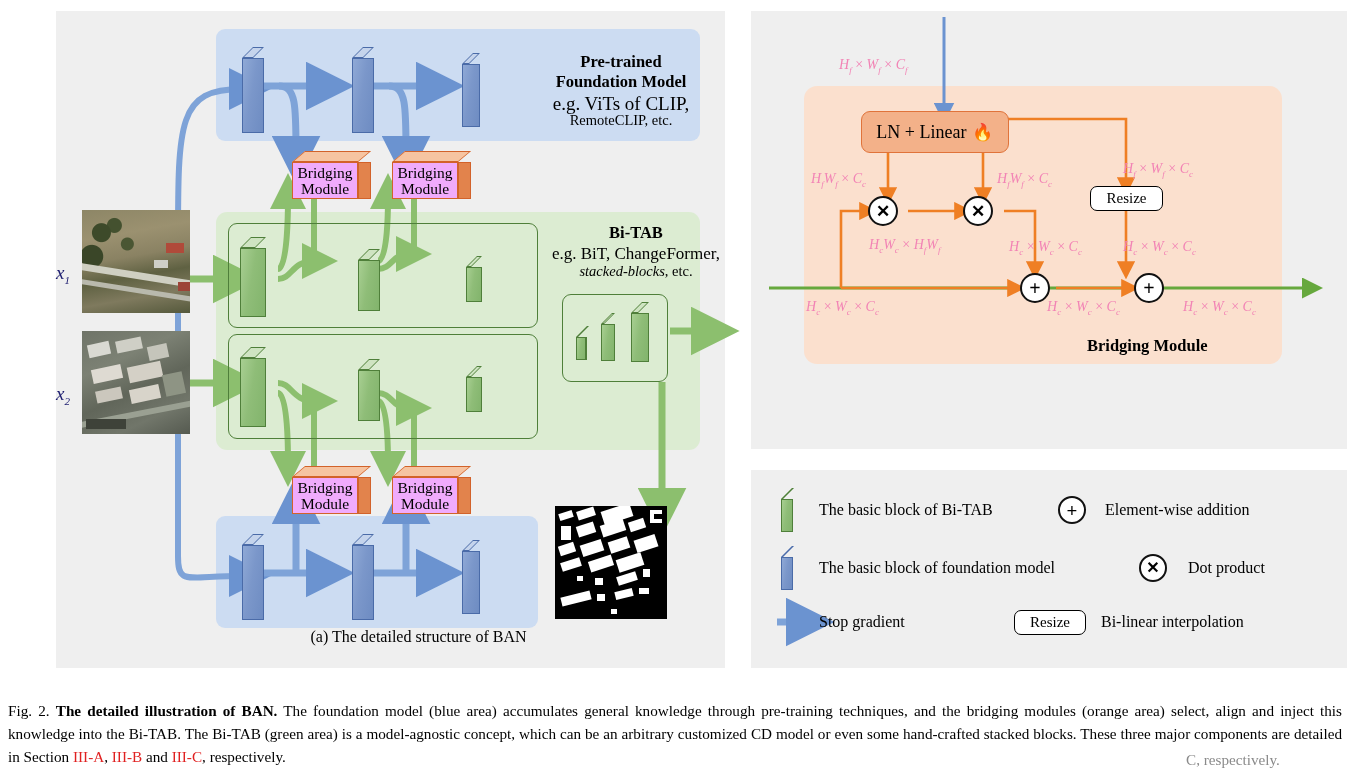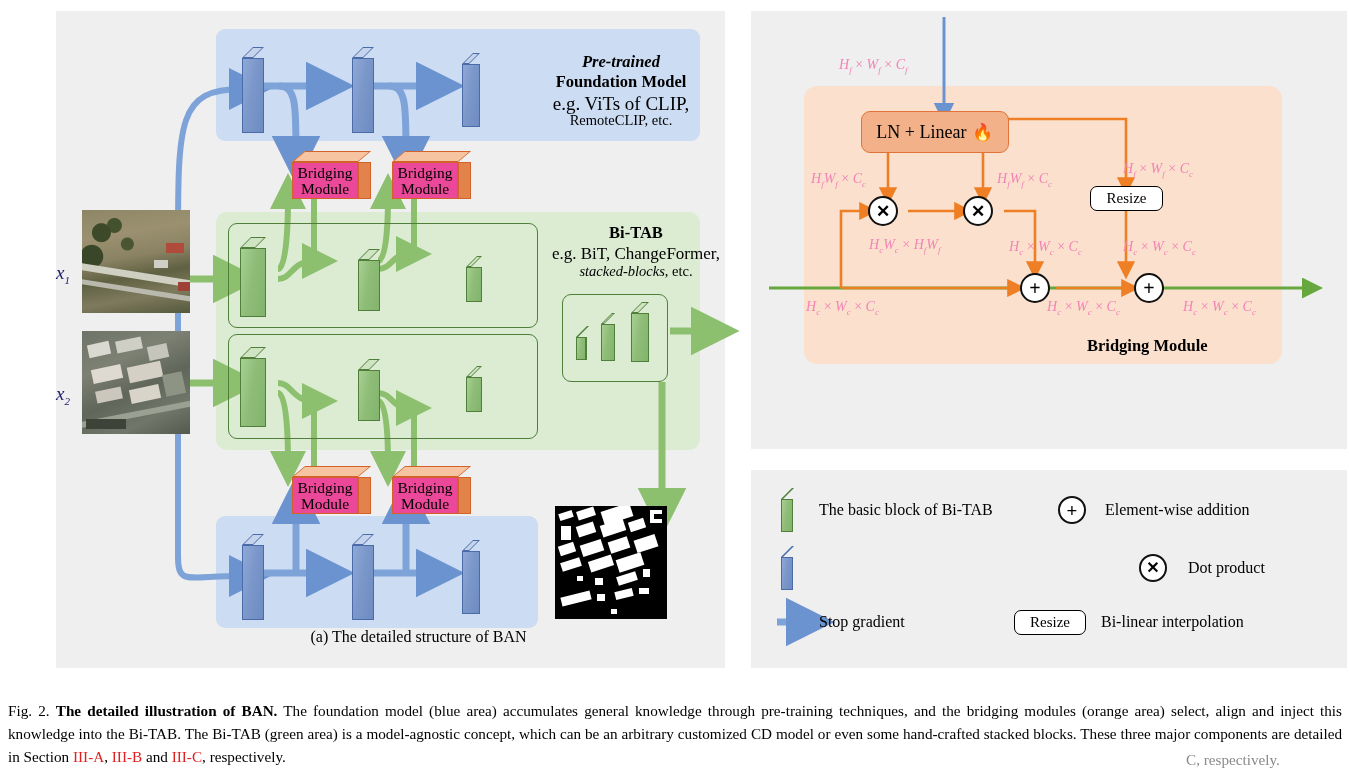--- a/index.html
+++ b/index.html
@@ -24,21 +24,21 @@
   .slab.blue .top{background:#c5d4ec;border:1.1px solid #4a6ba8;box-sizing:border-box;}
   .slab.blue .side{background:#a7bbdf;border:1.1px solid #4a6ba8;box-sizing:border-box;}
   .slab.green .face{background:linear-gradient(100deg,#a8cf92 0%,#8fbd78 45%,#82b46c 100%);
                     border:1.1px solid #4f7f3a;box-sizing:border-box;}
   .slab.green .top{background:#cfe4c2;border:1.1px solid #4f7f3a;box-sizing:border-box;}
   .slab.green .side{background:#b8d9a6;border:1.1px solid #4f7f3a;box-sizing:border-box;}
 
   
   .bmbox{position:absolute;}
   .bmbox .bface{position:absolute;left:0;bottom:0;width:calc(100% - 13px);height:calc(100% - 11px);
-      background:#ec4899;border:1.2px solid #d2622a;box-sizing:border-box;
+      background:#f0abfc;border:1.2px solid #d2622a;box-sizing:border-box;
       display:flex;flex-direction:column;align-items:center;justify-content:center;
       font-size:15.5px;line-height:1.02;color:#000;}
   .bmbox .btop{position:absolute;left:0;top:0;width:calc(100% - 13px);height:11px;
       background:#f6c4a1;border:1.2px solid #d2622a;box-sizing:border-box;
       transform:skewX(-50deg);transform-origin:bottom left;}
   .bmbox .bside{position:absolute;right:0;top:11px;width:13px;height:calc(100% - 11px);
       background:#e2834c;border:1.2px solid #d2622a;box-sizing:border-box;}
 
   .txt{position:absolute;white-space:nowrap;}
   .bold{font-weight:bold;}
@@ -140,21 +140,21 @@
     <div class="top"></div>
     <div class="side"></div>
     <div class="face"></div>
   </div>
   <div class="slab blue" style="left:406px;top:42px;width:18px;height:74px;">
     <div class="top"></div>
     <div class="side"></div>
     <div class="face"></div>
   </div>
 
-  <div class="txt bold ctr" style="left:480px;top:41px;width:170px;font-size:16.5px;font-style:italic;">Pre-trained</div>
+  <div class="txt bold ctr" style="left:480px;top:41px;width:170px;font-size:16.5px;">Pre-trained</div>
   <div class="txt bold ctr" style="left:480px;top:61px;width:170px;font-size:16.5px;">Foundation Model</div>
   <div class="txt ctr" style="left:480px;top:82px;width:170px;font-size:19px;">e.g. ViTs of CLIP,</div>
   <div class="txt ctr" style="left:480px;top:101px;width:170px;font-size:14.5px;">RemoteCLIP, etc.</div>
 
   <div class="bmbox" style="left:236px;top:140px;width:79px;height:48px;">
     <div class="btop"></div>
     <div class="bside"></div>
     <div class="bface">
       <span>Bridging</span>
       <span>Module</span>
@@ -435,20 +435,21 @@
   <div class="opcirc" style="left:307px;top:26px;width:28px;height:28px;font-size:19px;">
     <span>+</span>
   </div>
   <div class="txt" style="left:354px;top:31px;font-size:16px;">Element-wise addition</div>
 
   <div class="slab blue" style="left:30px;top:76px;width:12px;height:44px;">
     <div class="top"></div>
     <div class="side"></div>
     <div class="face"></div>
   </div>
+  <div class="txt" style="left:68px;top:89px;font-size:16px;">The basic block of foundation model</div>
   <div class="opcirc" style="left:388px;top:84px;width:28px;height:28px;font-size:16px;">
     <span>✕</span>
   </div>
   <div class="txt" style="left:437px;top:89px;font-size:16px;">Dot product</div>
 
   <svg width="596" height="198">
     <defs>
       <marker id="bArrow3" markerWidth="7" markerHeight="7" refX="2.5" refY="3.5" orient="auto">
         <path d="M0,0 L7,3.5 L0,7 z" fill="#6b93d0"></path>
       </marker>

